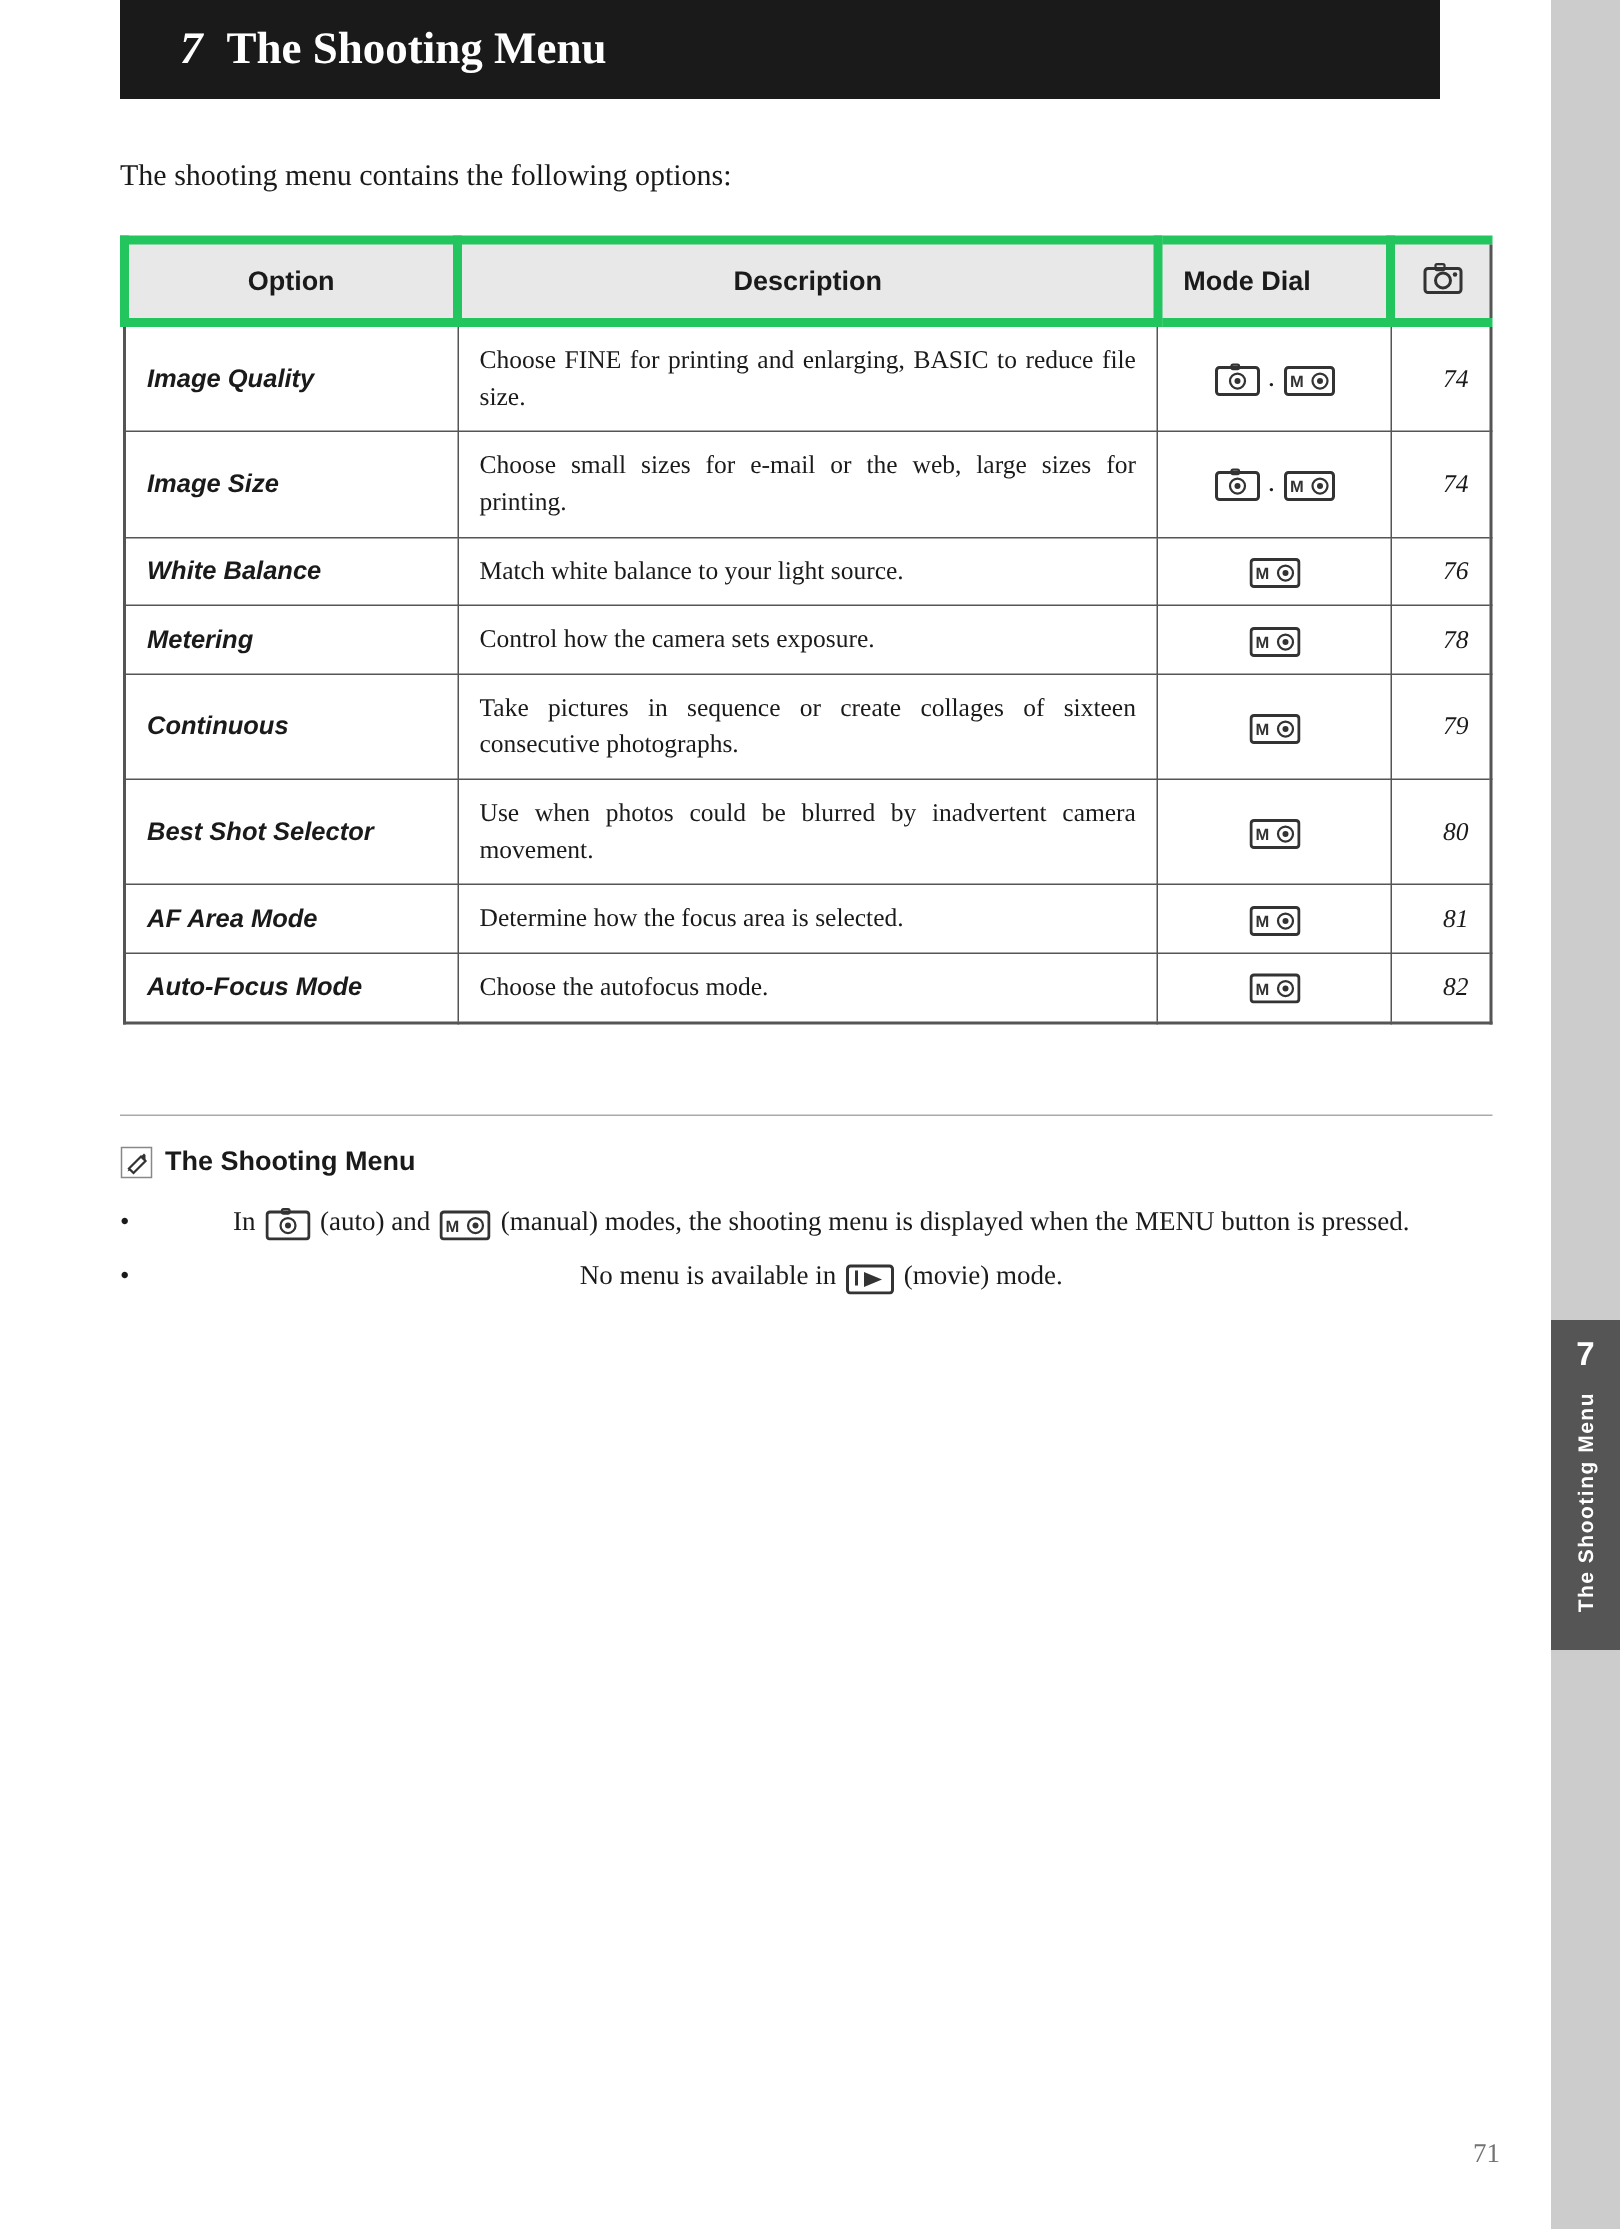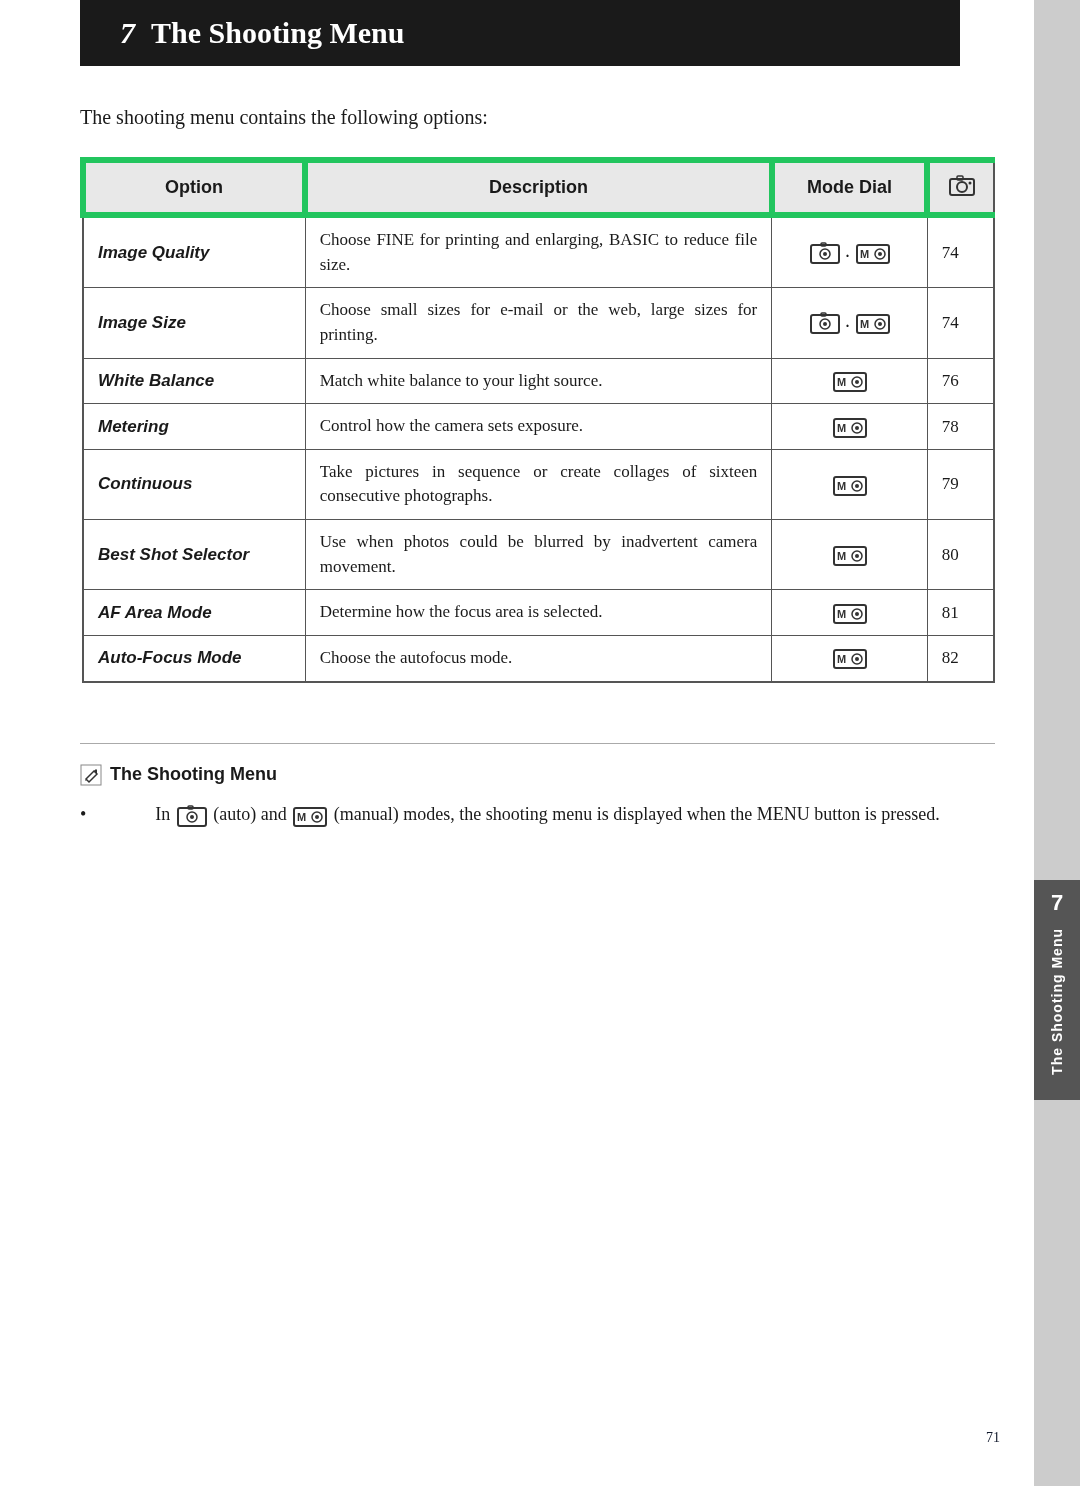--- a/index.html
+++ b/index.html
@@ -123,21 +123,21 @@
       text-align: center;
       width: 200px;
     }
 
     .options-table th.desc-col {
       text-align: center;
       width: 420px;
     }
 
     .options-table th.mode-col {
-      text-align: center;
+      text-align: left;
       width: 140px;
     }
 
     .options-table th.page-col {
       text-align: center;
       width: 60px;
       border-right: none;
     }
 
     .options-table td {
@@ -158,22 +158,23 @@
     .options-table td.description {
       text-align: justify;
       line-height: 1.45;
     }
 
     .options-table td.mode-icons {
       text-align: center;
     }
 
     .options-table td.page-num {
-      text-align: left;
+      text-align: right;
       font-size: 17px;
+      font-style: italic;
     }
 
     
     .note-section {
       margin-top: 60px;
       padding-top: 20px;
       border-top: 1px solid #aaa;
     }
 
     .note-title {
@@ -205,22 +206,22 @@
       position: absolute;
       left: 0;
       top: 0;
     }
 
     
     .page-footer {
       position: absolute;
       bottom: 40px;
       right: 80px;
-      font-size: 14px;
-      color: #0f172a;
+      font-size: 18px;
+      color: #737373;
     }
 
   </style>
 </head>
 <body>
 
 <div class="page-container">
 
   <div class="side-tab"></div>
 
@@ -401,20 +402,30 @@
           <span> (auto) and </span>
           
           <svg width="34" height="22" viewBox="0 0 34 22" style="vertical-align:middle;margin:0 2px">
             <rect x="1" y="3" width="32" height="18" rx="2" fill="none" stroke="#333" stroke-width="2"></rect>
             <text x="4" y="16" font-family="Arial" font-size="11" font-weight="bold" fill="#333">M</text>
             <circle cx="24" cy="12" r="5" fill="none" stroke="#333" stroke-width="1.5"></circle>
             <circle cx="24" cy="12" r="2" fill="#333"></circle>
           </svg>
           <span> (manual) modes, the shooting menu is displayed when the MENU button is pressed.</span>
         </li>
+        <li>
+          <span>No menu is available in </span>
+          
+          <svg width="32" height="22" viewBox="0 0 32 22" style="vertical-align:middle;margin:0 2px">
+            <rect x="1" y="3" width="30" height="18" rx="2" fill="none" stroke="#333" stroke-width="2"></rect>
+            <polygon points="12,7 24,12 12,17" fill="#333"></polygon>
+            <line x1="7" y1="6" x2="7" y2="16" stroke="#333" stroke-width="2"></line>
+          </svg>
+          <span> (movie) mode.</span>
+        </li>
       </ul>
     </div>
 
   </div>
 
   <div class="page-footer">71</div>
 
 </div>
 
 </body></html>

